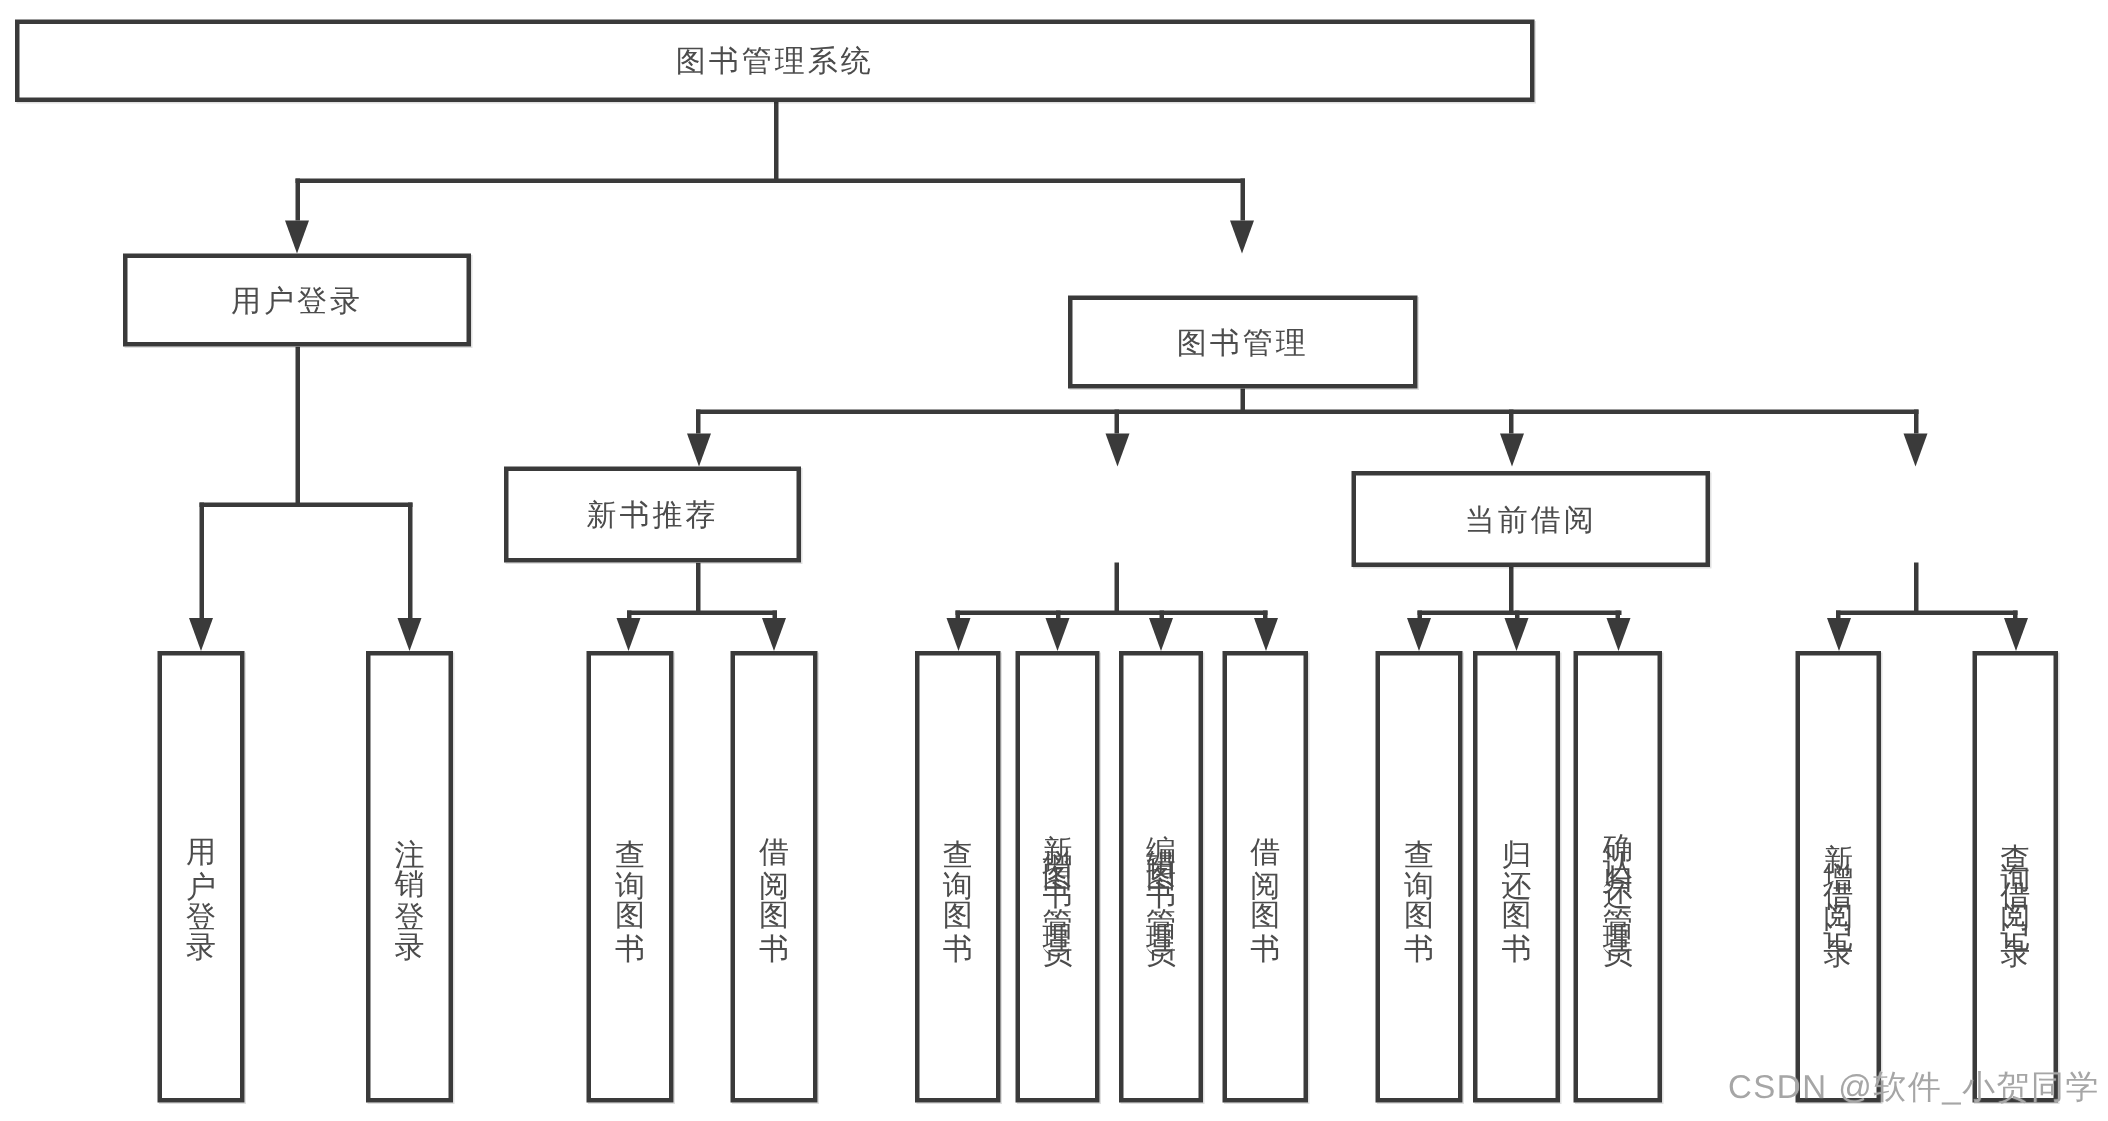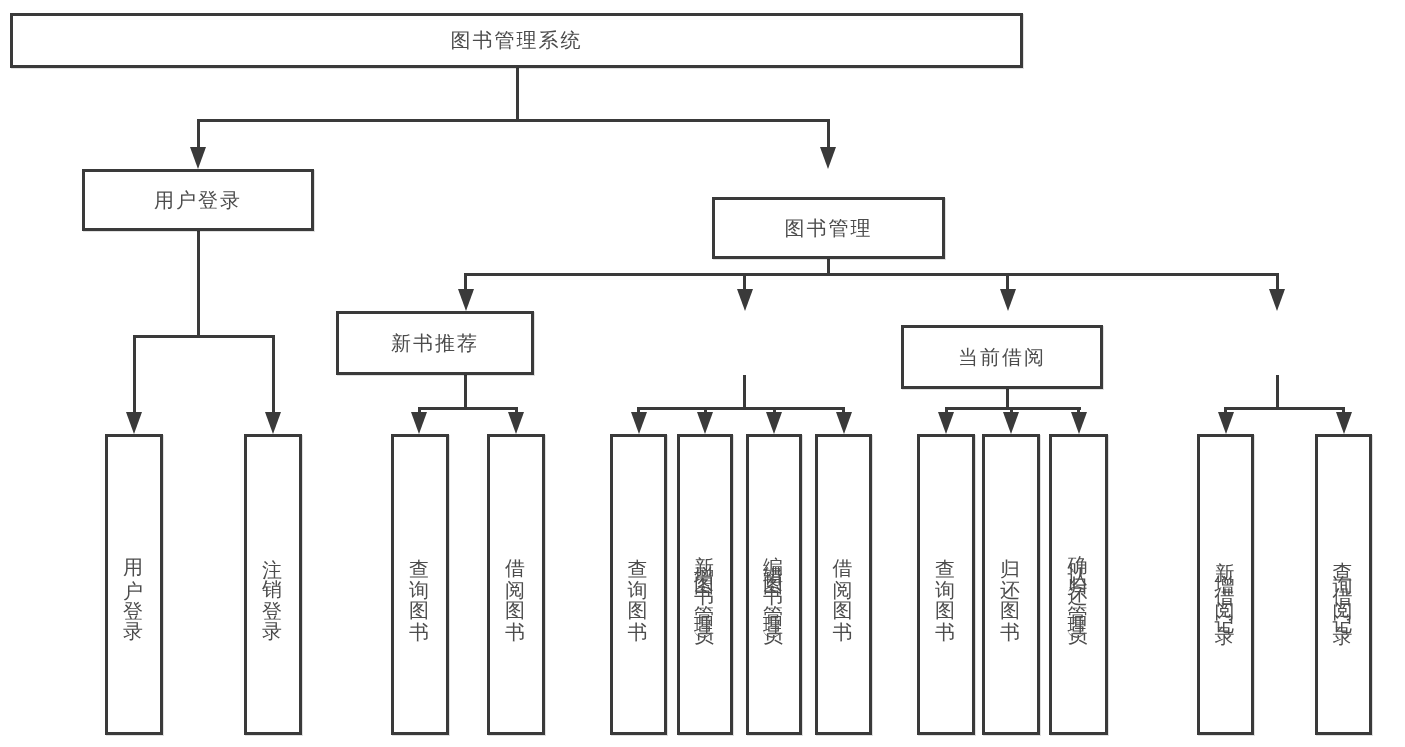--- a/index.html
+++ b/index.html
@@ -72,21 +72,21 @@
   <div class="node" style="left:82px; top:169px; width:232px; height:62px;">
     <span>用户登录</span>
   </div>
   <div class="node" style="left:712px; top:169px; width:233px; height:62px;margin-top:28px;">
     <span>图书管理</span>
   </div>
 
   <div class="node" style="left:336px; top:311px; width:198px; height:64px;">
     <span>新书推荐</span>
   </div>
-  <div class="node" style="left:901px; top:325px; width:202px; height:64px;font-family:Liberation Serif, serif;">
+  <div class="node" style="left:901px; top:314px; width:239px; height:64px;font-family:Liberation Serif, serif;">
     <span>当前借阅</span>
   </div>
 
   <div class="node vnode" style="left:105px; top:434px; width:58px; height:301px;">
     <span class="vtext vt4">用户登录</span>
   </div>
   <div class="node vnode" style="left:244px; top:434px; width:58px; height:301px;">
     <span class="vtext vt4">注销登录</span>
   </div>
 
@@ -179,14 +179,15 @@
   <div class="line vline" style="left:1077px; top:407px; height:7px;"></div>
   <div class="arrow" style="left:1070.5px; top:412px;"></div>
 
   <div class="line vline" style="left:1275.5px; top:375px; height:35px;"></div>
   <div class="line hline" style="left:1224px; top:407px; width:121px;"></div>
   <div class="line vline" style="left:1224px; top:407px; height:7px;"></div>
   <div class="arrow" style="left:1217.5px; top:412px;"></div>
   <div class="line vline" style="left:1342px; top:407px; height:7px;"></div>
   <div class="arrow" style="left:1335.5px; top:412px;"></div>
 
+  <div class="watermark">CSDN @软件_小贺同学</div>
 
 </div>
 
 </body></html>

